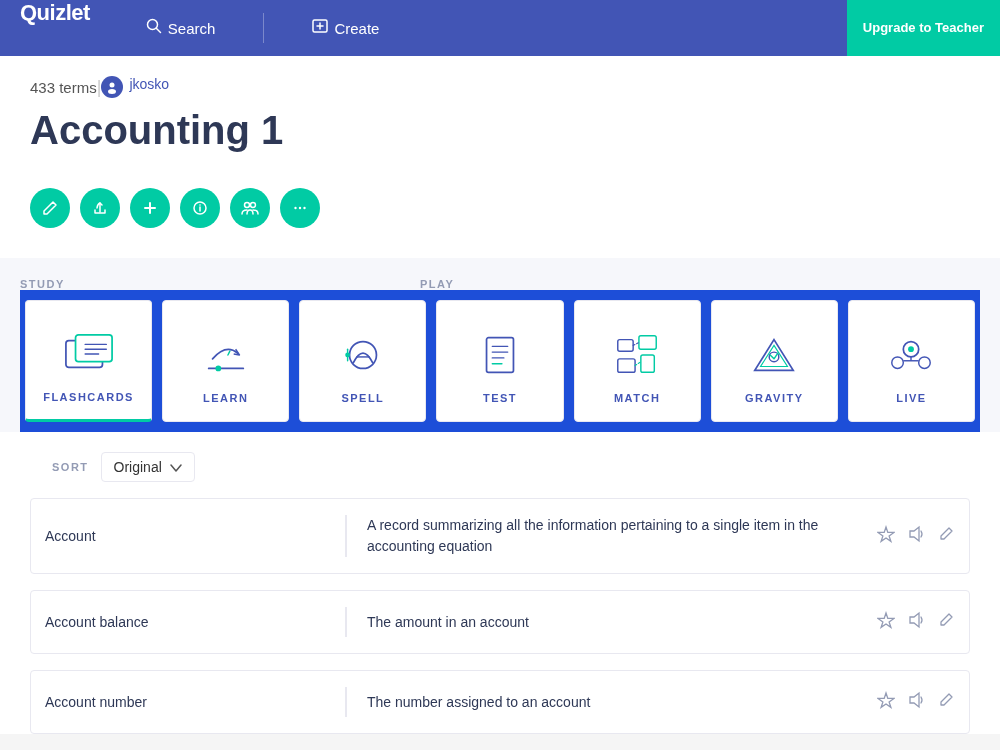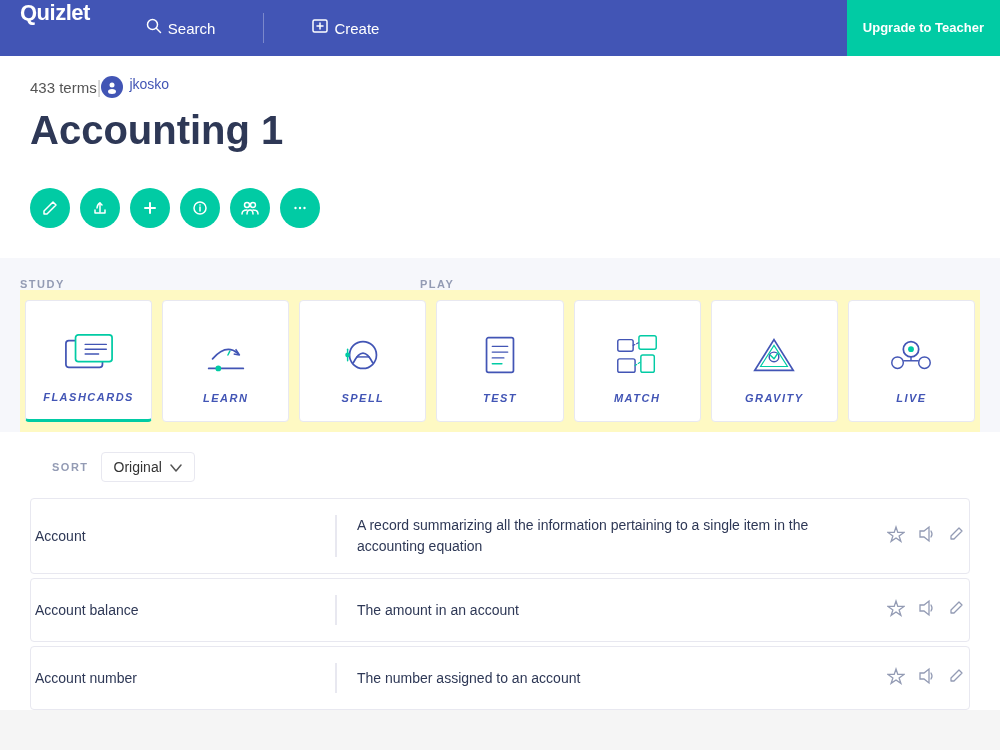--- a/index.html
+++ b/index.html
@@ -148,22 +148,21 @@
       letter-spacing: 1.5px;
       text-transform: uppercase;
     }
     .study-label { flex: 0 0 400px; }
     .play-label { flex: 1; }
 
     
     .study-cards {
       display: flex;
       gap: 0;
-      background: #fef9c3;
-      font-style: italic;
+      background: #1d4ed8;
     }
     .study-card {
       flex: 1;
       background: white;
       display: flex;
       flex-direction: column;
       align-items: center;
       justify-content: center;
       padding: 28px 10px 16px;
       cursor: pointer;
@@ -223,22 +222,22 @@
     
     .terms-list {
       padding: 0 30px;
       background: white;
     }
     .term-row {
       display: flex;
       align-items: center;
       border: 1px solid #e8e8f0;
       border-radius: 4px;
-      margin-bottom: 4px;
-      padding: 16px 4px;
+      margin-bottom: 16px;
+      padding: 16px 14px;
       background: white;
       min-height: 64px;
     }
     .term-word {
       flex: 0 0 300px;
       font-size: 14px;
       color: #2e3856;
       font-weight: 500;
       padding-right: 20px;
     }

